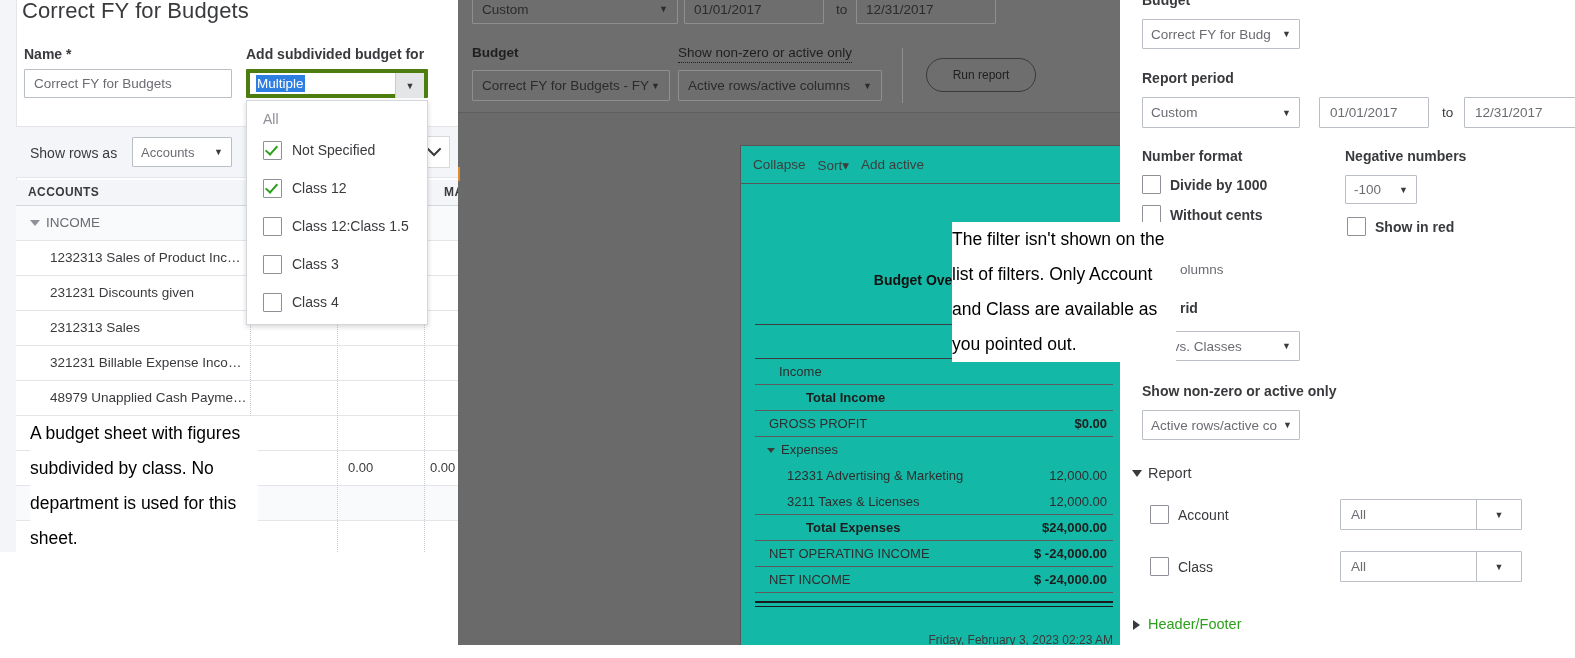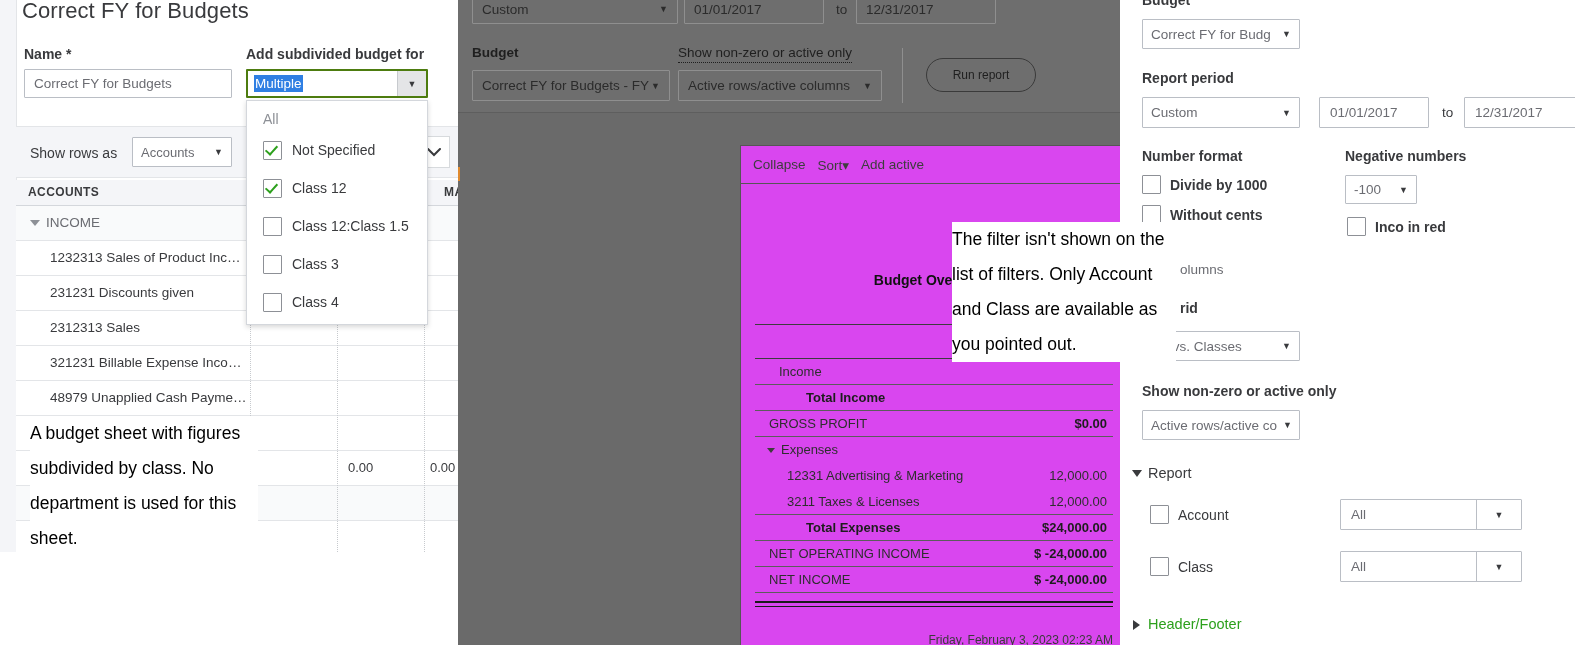--- a/index.html
+++ b/index.html
@@ -57,21 +57,21 @@
   }
   #name-field { left: 24px; top: 69px; width: 208px; height: 29px; }
   #name-label { left: 24px; top: 46px; }
   #subdiv-label { left: 246px; top: 46px; }
 
   #subdiv-combo {
     position: absolute;
     left: 246px; top: 69px;
     width: 182px; height: 29px;
     box-sizing: border-box;
-    border: 2px solid #4d7c0f;
+    border: 4px solid #4d7c0f;
     background: #fff;
     display: flex;
     align-items: center;
     border-radius: 1px;
   }
   #subdiv-value {
     margin-left: 6px;
     font-size: 13.5px;
     background: #2f7fe3;
     color: #ffffff;
@@ -308,21 +308,21 @@
     display: flex; align-items: center; justify-content: center;
     font-size: 12px; color: #1f1f1f;
     box-sizing: border-box;
   }
 
   
   #report-card {
     position: absolute;
     left: 282px; top: 145px;
     width: 380px; height: 500px;
-    background: #d946ef;
+    background: #14b8a6;
     border-left: 1px solid #565656;
     border-top: 1px solid #565656;
     box-sizing: border-box;
   }
   #report-toolbar {
     position: absolute;
     left: 0; top: 0;
     width: 380px; height: 38px;
     border-bottom: 1px solid #565656;
     display: flex;
@@ -674,21 +674,21 @@
       <span>Without cents</span>
     </div>
 
     <div class="r-label" style="left:225px; top:148px">Negative numbers</div>
     <div class="r-select" style="left:225px; top:175px; width:72px; height:29px">
       <span>-100</span>
       <span class="caret">▼</span>
     </div>
     <div class="r-check" style="left:227px; top:217px">
       <span class="box"></span>
-      <span>Inco in red</span>
+      <span>Show in red</span>
     </div>
 
     <div class="sec-title" style="left:60px; top:262px; color:#6b6c72; font-size:13.5px">olumns</div>
     <div class="r-label" style="left:60px; top:300px">rid</div>
     <div class="r-select" style="left:22px; top:331px; width:158px; height:30px">
       <span>nts vs. Classes</span>
       <span class="caret">▼</span>
     </div>
 
     <div class="r-label" style="left:22px; top:383px">Show non-zero or active only</div>

